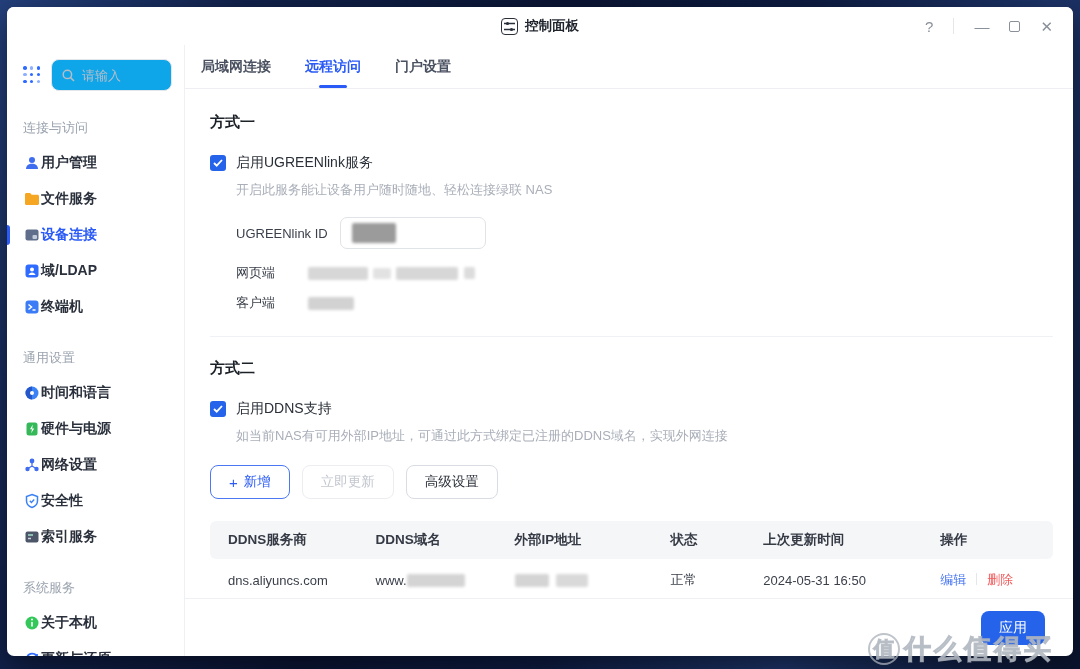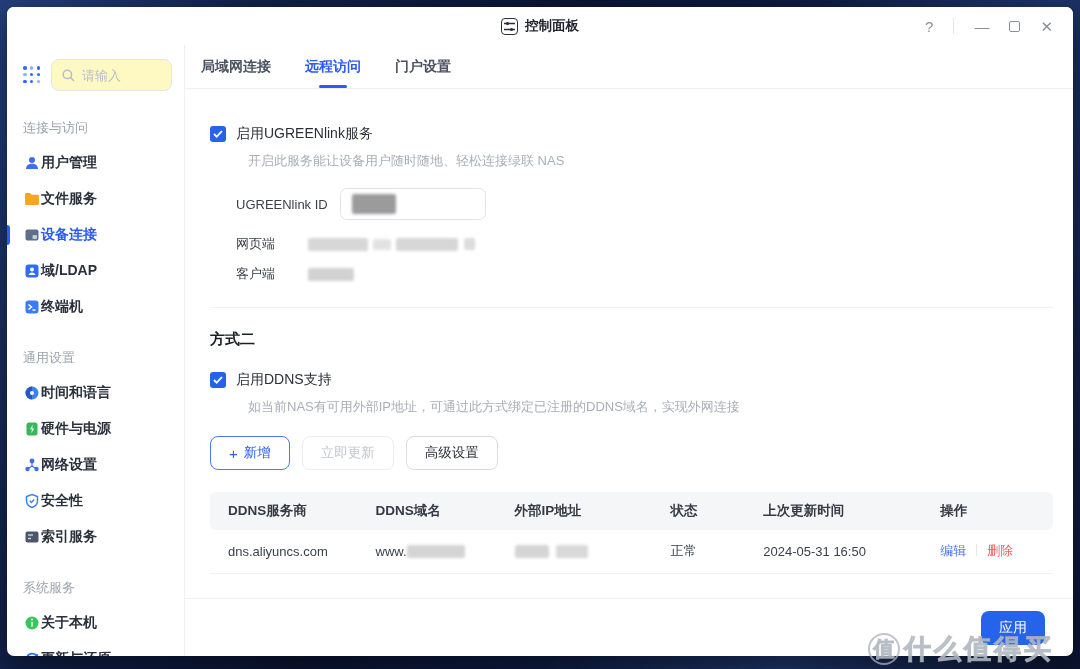--- a/index.html
+++ b/index.html
@@ -27,40 +27,40 @@
   .maxi-box { width:11px; height:11px; border:1.6px solid #8a9099; border-radius:2px; display:inline-block; }
   
   .body-row { flex:1; display:flex; min-height:0; }
   .sidebar { width:178px; flex:0 0 178px; border-right:1px solid #eef0f3; padding-top:10px; position:relative; }
   .content { flex:1; display:flex; flex-direction:column; min-width:0; }
   
   .side-top { display:flex; align-items:center; gap:10px; padding:0 12px 0 16px; height:40px; }
   .grid-icon { width:18px; height:18px; display:grid; grid-template-columns:repeat(3,1fr); gap:2.5px; }
   .grid-icon i { width:3.5px; height:3.5px; border-radius:50%; background:#2f6bff; }
   .grid-icon i:nth-child(2),.grid-icon i:nth-child(4),.grid-icon i:nth-child(9) { background:#8fb0ff; }
-  .search-box { flex:1; height:32px; border:1px solid #e3e6eb; border-radius:8px; display:flex; align-items:center; gap:7px; padding:0 10px; background:#fef9c3; }
+  .search-box { flex:1; height:32px; border:1px solid #e3e6eb; border-radius:8px; display:flex; align-items:center; gap:7px; padding:0 10px; background:#0ea5e9; }
   .search-box input { border:none; outline:none; width:70px; font-size:13px; color:#333; background:transparent; font-family:inherit; }
   .search-box input::placeholder { color:#b8bec8; }
   .section-label { color:#9aa3ae; font-size:13px; padding:0 16px; margin-top:20px; margin-bottom:4px; height:26px; display:flex; align-items:center; }
   .side-item { display:flex; align-items:center; gap:1px; height:36px; padding:0 16px; font-size:14px; color:#2b313c; font-weight:600; position:relative; cursor:pointer; }
   .side-item .icn { width:17px; height:17px; flex:0 0 17px; display:inline-flex; align-items:center; justify-content:center; }
   .side-item.active { color:#2b5bf6; }
   .side-item.active::before { content:""; position:absolute; left:0; top:8px; width:3px; height:20px; background:#2b5bf6; border-radius:0 3px 3px 0; }
   
   .tabs { height:44px; display:flex; align-items:center; gap:34px; padding:0 0 0 16px; border-bottom:1px solid #efefF3; flex:0 0 44px; }
   .tab { font-size:14px; color:#4a5160; font-weight:600; position:relative; height:100%; display:flex; align-items:center; cursor:pointer; }
   .tab.active { color:#2b5bf6; }
   .tab.active::after { content:""; position:absolute; bottom:0; left:50%; transform:translateX(-50%); width:28px; height:3px; border-radius:2px; background:#2b5bf6; }
   
   .main { flex:1; padding:14px 20px 0 25px; overflow:hidden; }
   .h-method { font-size:15px; font-weight:bold; color:#1c2127; margin-top:10px; }
   .check-row { display:flex; align-items:center; gap:10px; margin-top:22px; }
   .checkbox { width:16px; height:16px; border-radius:3px; background:#2563eb; display:inline-flex; align-items:center; justify-content:center; }
   .check-label { font-size:14px; color:#2a2f38; }
-  .desc { margin:9px 0 0 38px; font-size:13px; color:#a9aeb8; }
+  .desc { margin:9px 0 0 26px; font-size:13px; color:#a9aeb8; }
   .form-row { display:flex; align-items:center; margin-left:26px; }
   .form-label { font-size:13px; color:#3a3f4a; }
   .id-input { width:146px; height:32px; border:1px solid #e0e3e8; border-radius:7px; display:flex; align-items:center; padding:0 11px; background:#fff; }
   .blob { border-radius:2px; filter:blur(1.5px); display:inline-block; }
   .divider-h { height:1px; background:#f0f1f4; margin-top:24px; }
   
   .btn-row { display:flex; gap:12px; margin-top:20px; }
   .btn { height:34px; border-radius:8px; display:inline-flex; align-items:center; justify-content:center; padding:0 18px; font-size:13.5px; background:#fff; cursor:pointer; font-family:inherit; }
   .btn-outline-primary { border:1px solid #4c79f3; color:#2b5bf6; gap:6px; }
   .btn-disabled { border:1px solid #ecedf1; color:#c3c7cf; cursor:default; }
@@ -265,20 +265,21 @@
 
     <div class="content">
       <div class="tabs">
         <div class="tab">局域网连接</div>
         <div class="tab active">远程访问</div>
         <div class="tab">门户设置</div>
       </div>
 
       <div class="main">
 
+        <div class="h-method">方式一</div>
         <div class="check-row">
           <span class="checkbox">
             <svg width="10" height="8" viewBox="0 0 10 8">
                 <path d="M1 4l2.7 2.7L9 1" stroke="#fff" stroke-width="1.8" fill="none"></path>
               </svg>
           </span>
           <span class="check-label">启用UGREENlink服务</span>
         </div>
         <div class="desc">开启此服务能让设备用户随时随地、轻松连接绿联 NAS</div>
 

